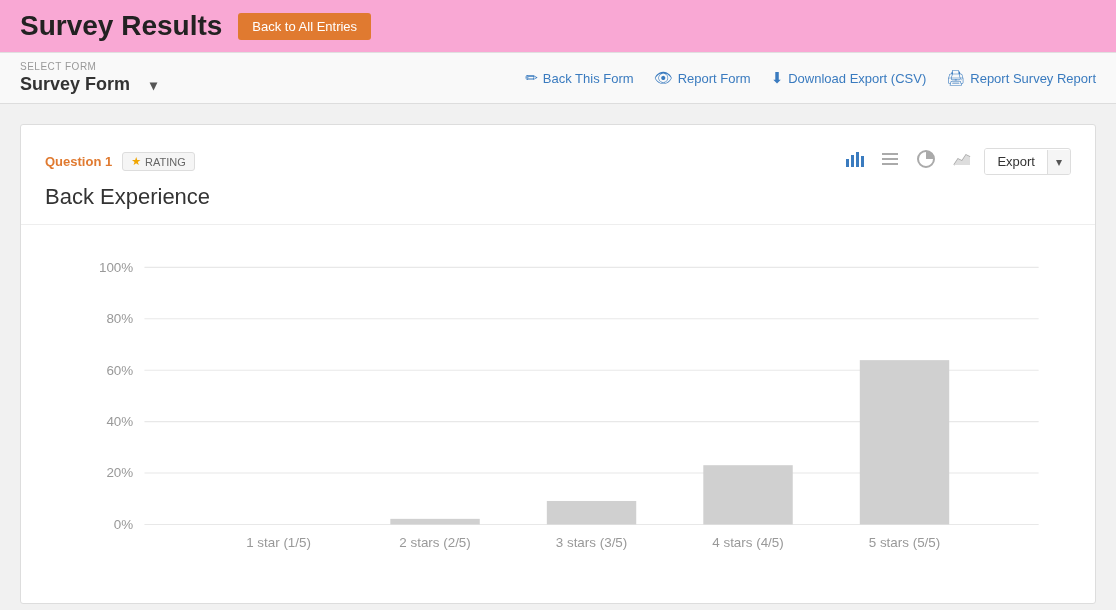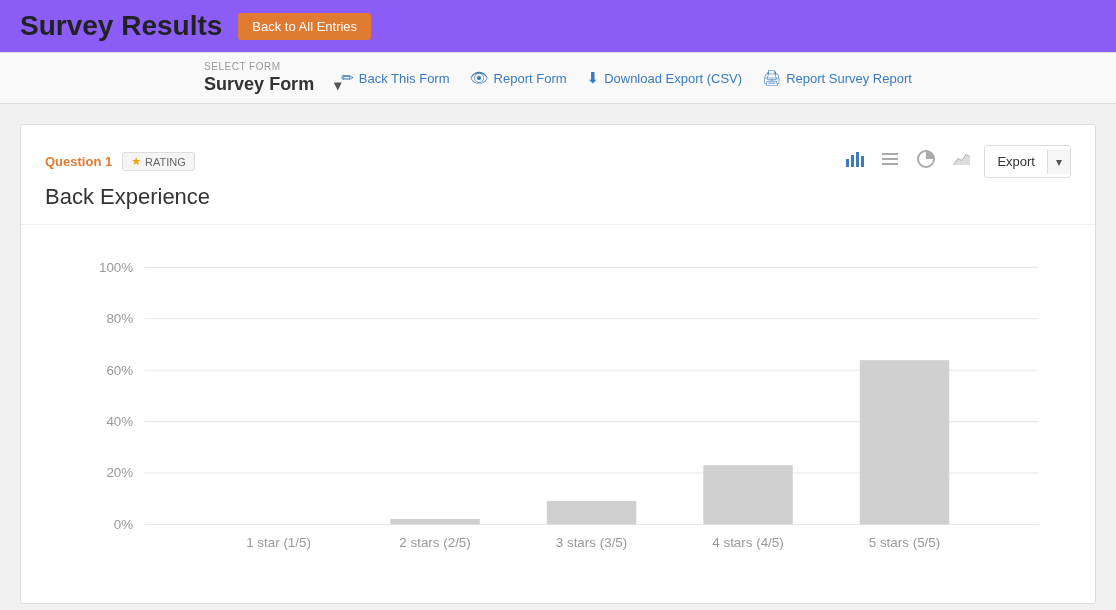--- a/index.html
+++ b/index.html
@@ -1,20 +1,20 @@
 <!DOCTYPE html>
 <html><head>
   <meta charset="utf-8">
   <style>
     * { box-sizing: border-box; margin: 0; padding: 0; }
     body { font-family: -apple-system, BlinkMacSystemFont, 'Segoe UI', Arial, sans-serif; background: #f1f1f1; color: #333; font-size: 14px; }
 
     
     .top-header {
-      background: #8b5cf6;
+      background: #f9a8d4;
       padding: 10px 20px;
       display: flex;
       align-items: center;
       gap: 16px;
       border-bottom: 1px solid #e0e0e0;
     }
     .page-title {
       font-size: 28px;
       font-weight: 600;
       color: #222;
@@ -30,21 +30,21 @@
       white-space: nowrap;
     }
 
     
     .toolbar {
       background: #f9f9f9;
       border-bottom: 1px solid #ddd;
       padding: 8px 20px;
       display: flex;
       align-items: center;
-      justify-content: center;
+      justify-content: space-between;
     }
     .toolbar-left {
       display: flex;
       flex-direction: column;
       gap: 2px;
     }
     .select-form-label {
       font-size: 10px;
       color: #999;
       text-transform: uppercase;
@@ -120,20 +120,21 @@
       border: 1px solid #ddd;
       border-radius: 3px;
       padding: 2px 8px;
       font-size: 11px;
       color: #666;
     }
     .rating-badge .star-icon { color: #f0a500; font-size: 11px; }
 
     .chart-controls {
       display: flex;
+      align-items: center;
       gap: 8px;
     }
     .chart-ctrl-btn {
       background: none;
       border: none;
       cursor: pointer;
       padding: 4px;
       color: #aaa;
       font-size: 18px;
       border-radius: 3px;

